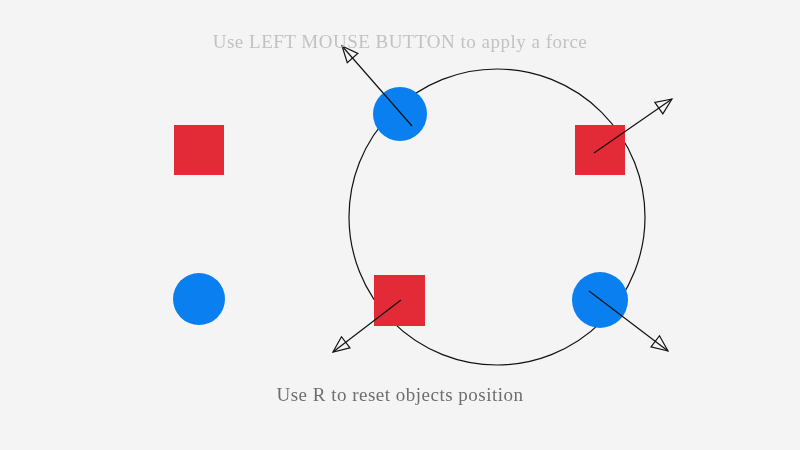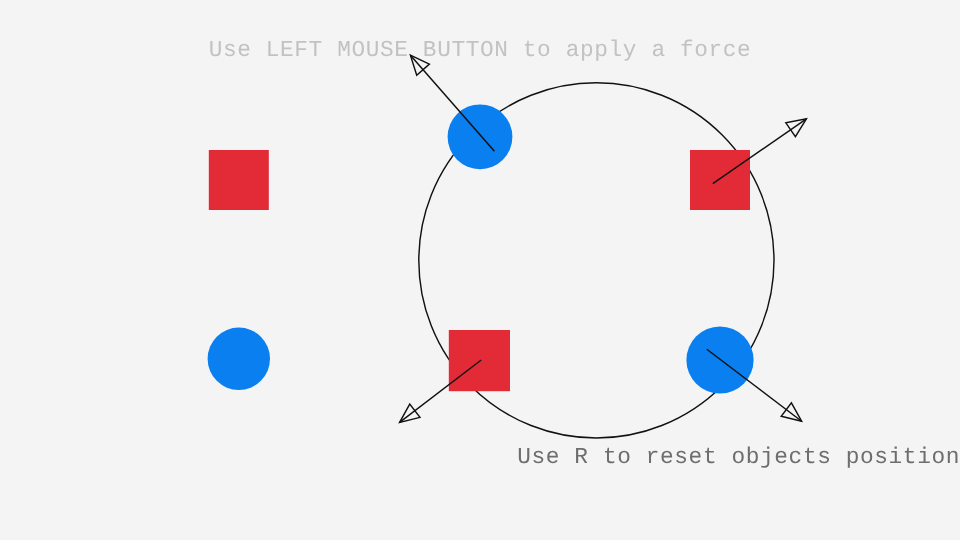--- a/index.html
+++ b/index.html
@@ -21,34 +21,33 @@
     left: 0;
     top: 0;
     width: 800px;
     height: 450px;
     display: block;
   }
   .hint-text {
     position: absolute;
     width: 800px;
     text-align: center;
-    font-family: Liberation Mono, monospace;
+    font-family: Liberation Serif, serif;
     font-size: 19px;
     letter-spacing: 0.5px;
     white-space: pre;
     user-select: none;
   }
   #hint-top {
     top: 31px;
     color: #c2c2c2;
   }
   #hint-bottom {
-    top: 370px;
+    top: 384px;
     color: #6e6e6e;
-    text-align: right;
   }
 </style>
 </head>
 <body>
 
 <div id="stage" style="background: rgb(244, 244, 244);">
 
   <svg id="scene-svg" viewBox="0 0 800 450" xmlns="http://www.w3.org/2000/svg">
 
     <g id="boundary-group">

